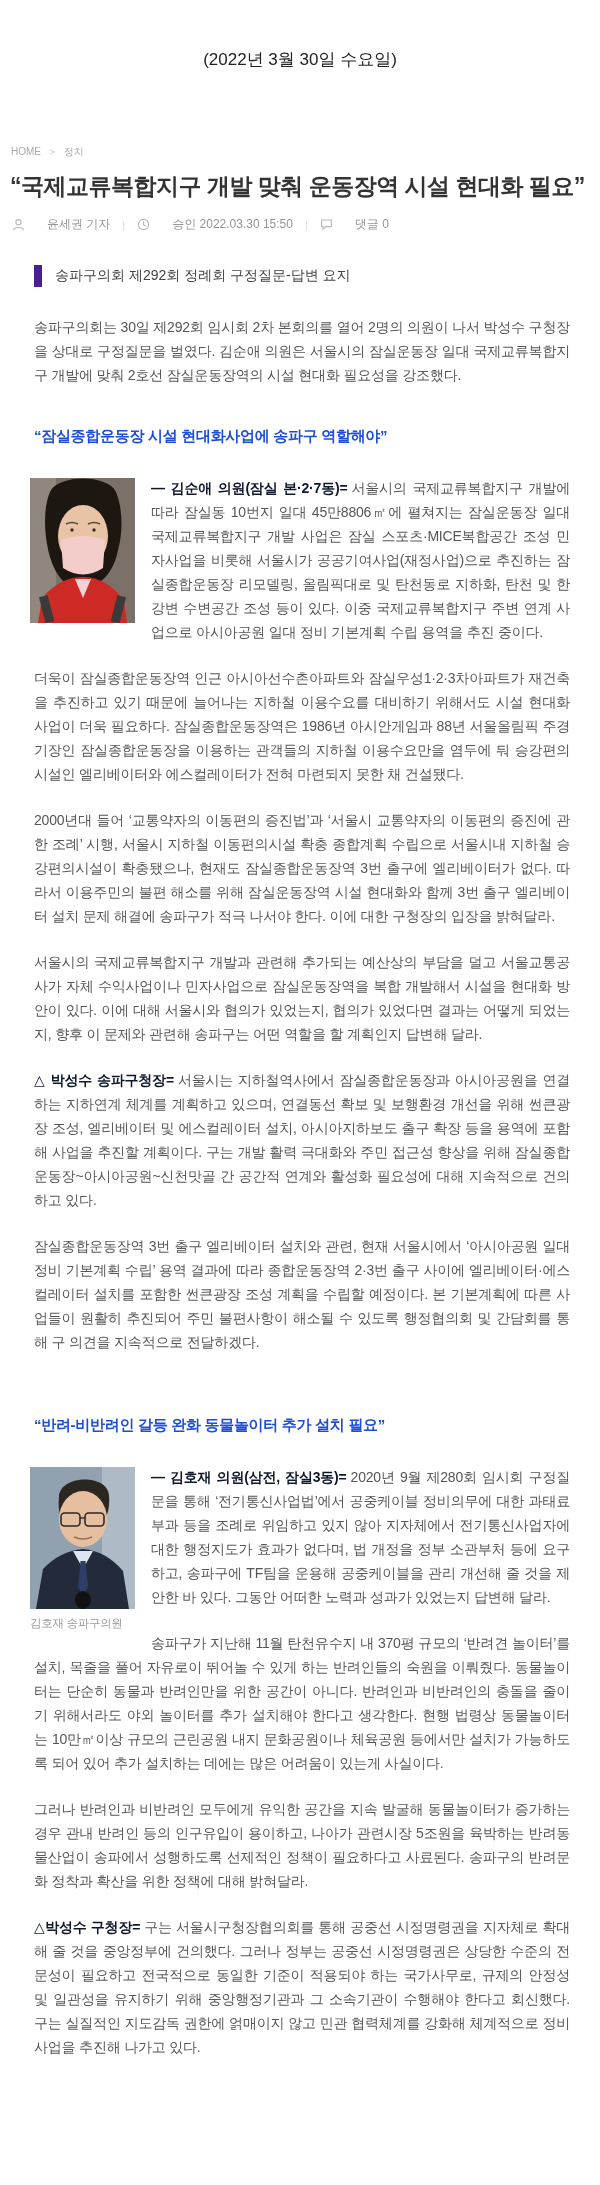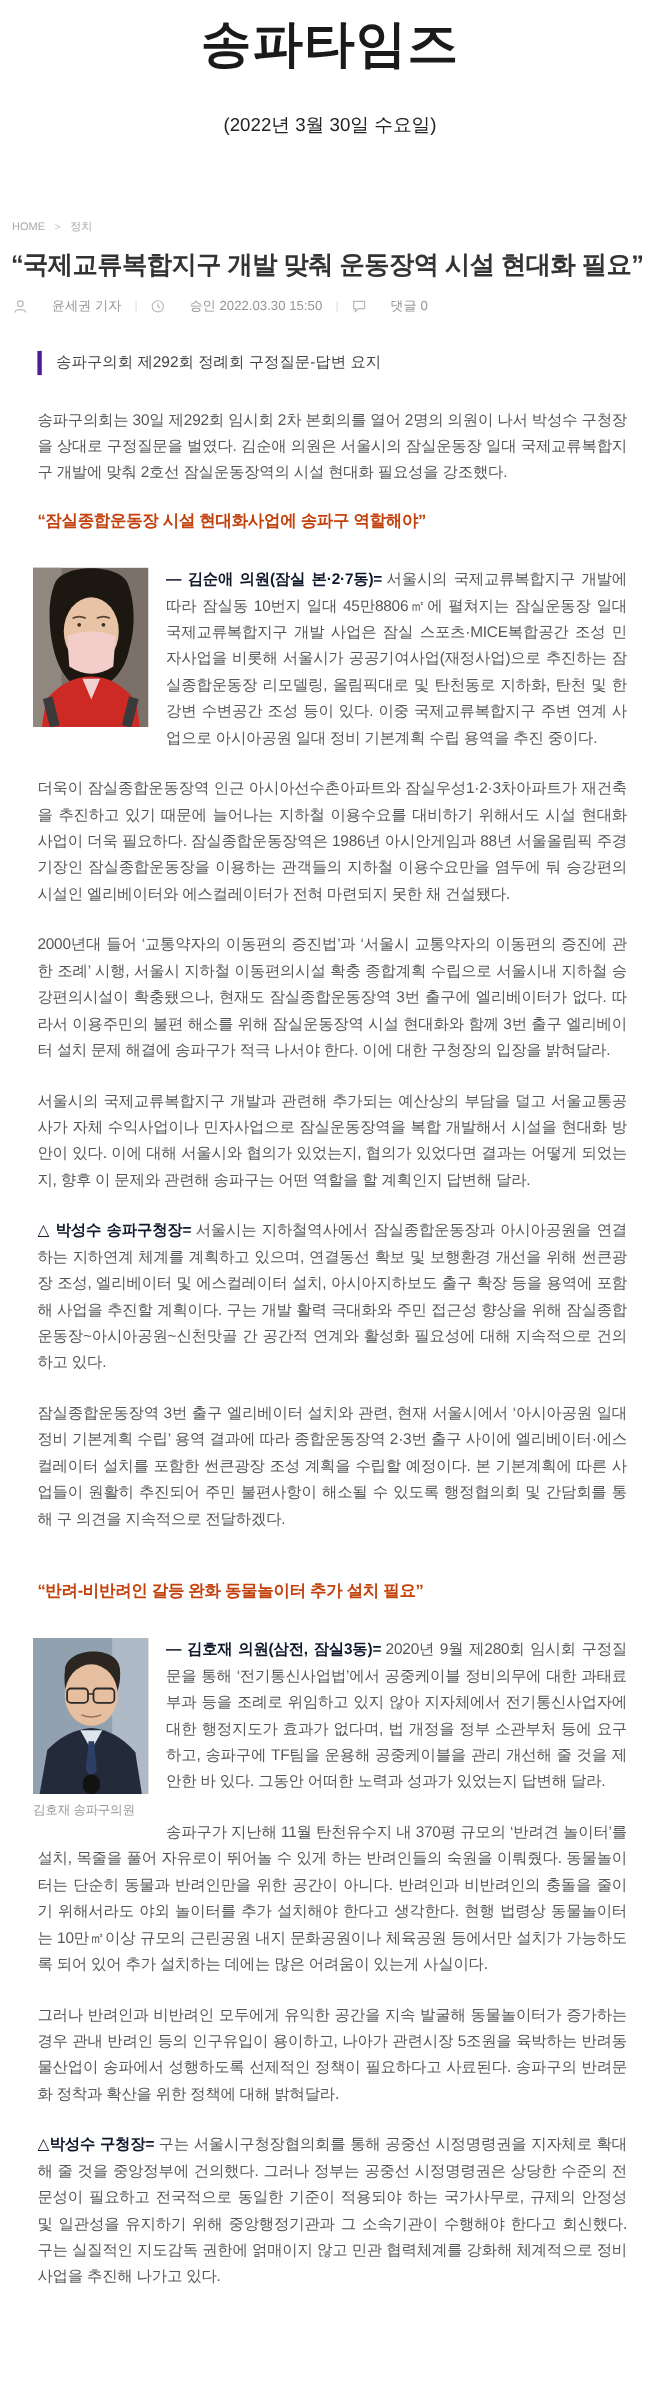--- a/index.html
+++ b/index.html
@@ -34,51 +34,50 @@
   .byline{margin:15px 0 0 12px;font-size:12px;color:#959595;display:flex;align-items:center;}
   .byline a{color:#959595;text-decoration:none;cursor:pointer;}
   .byline .b-item{display:flex;align-items:center;gap:22px;}
   .byline .divider{margin:0 12px;color:#dddddd;font-size:11px;}
   .byline svg{display:block;}
 
   
   .article-body{margin-top:32px;padding:0 30px 0 34px;}
 
   .subtitle-box{
-    border-left:4px solid #4c1d95;padding:2px 0 2px 13px;
+    border-left:8px solid #4c1d95;padding:2px 0 2px 13px;
     font-size:14px;color:#444;margin-bottom:28px;
   }
 
   .para{
     margin:0 0 22px;font-size:14px;line-height:24px;color:#565656;
     text-align:justify;letter-spacing:-0.2px;
   }
   .para strong{color:#0f172a;font-weight:700;margin-right:4px;}
 
   .section-heading{
-    margin:22px 0 30px;font-size:15px;line-height:21px;font-weight:700;
-    color:#c2410c;letter-spacing:-0.3px;
+    margin:38px 0 30px;font-size:15px;line-height:21px;font-weight:700;
+    color:#1d4ed8;letter-spacing:-0.3px;
   }
 
   figure.portrait{
     float:left;margin:2px 16px 10px -4px;padding:0;width:105px;
   }
   figure.portrait svg{display:block;}
   figure.portrait figcaption{
     margin-top:7px;font-size:11.5px;color:#999;letter-spacing:-0.3px;
   }
   .clearfix::after{content:"";display:table;clear:both;}
 </style>
 </head>
 <body>
 
 <div class="page">
 
   <header class="masthead">
-    <h1 class="site-title">송파타임즈</h1>
     <p class="edition-date">(2022년 3월 30일 수요일)</p>
   </header>
 
   <nav class="breadcrumb">
     <a>HOME</a>
     <span class="sep">&gt;</span>
     <a>정치</a>
   </nav>
 
   <h2 class="headline">“국제교류복합지구 개발 맞춰 운동장역 시설 현대화 필요”</h2>

